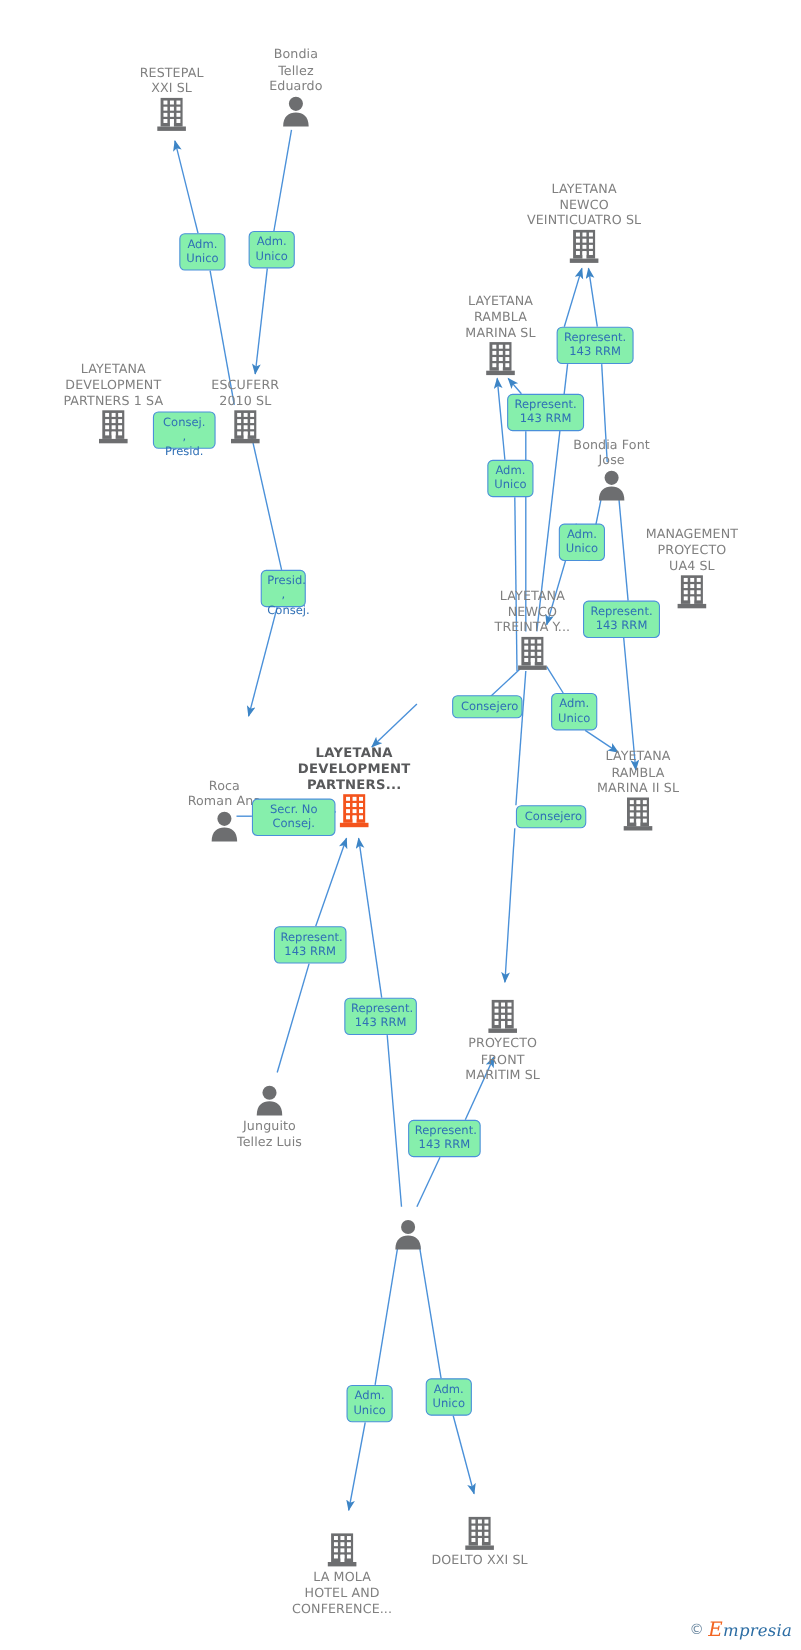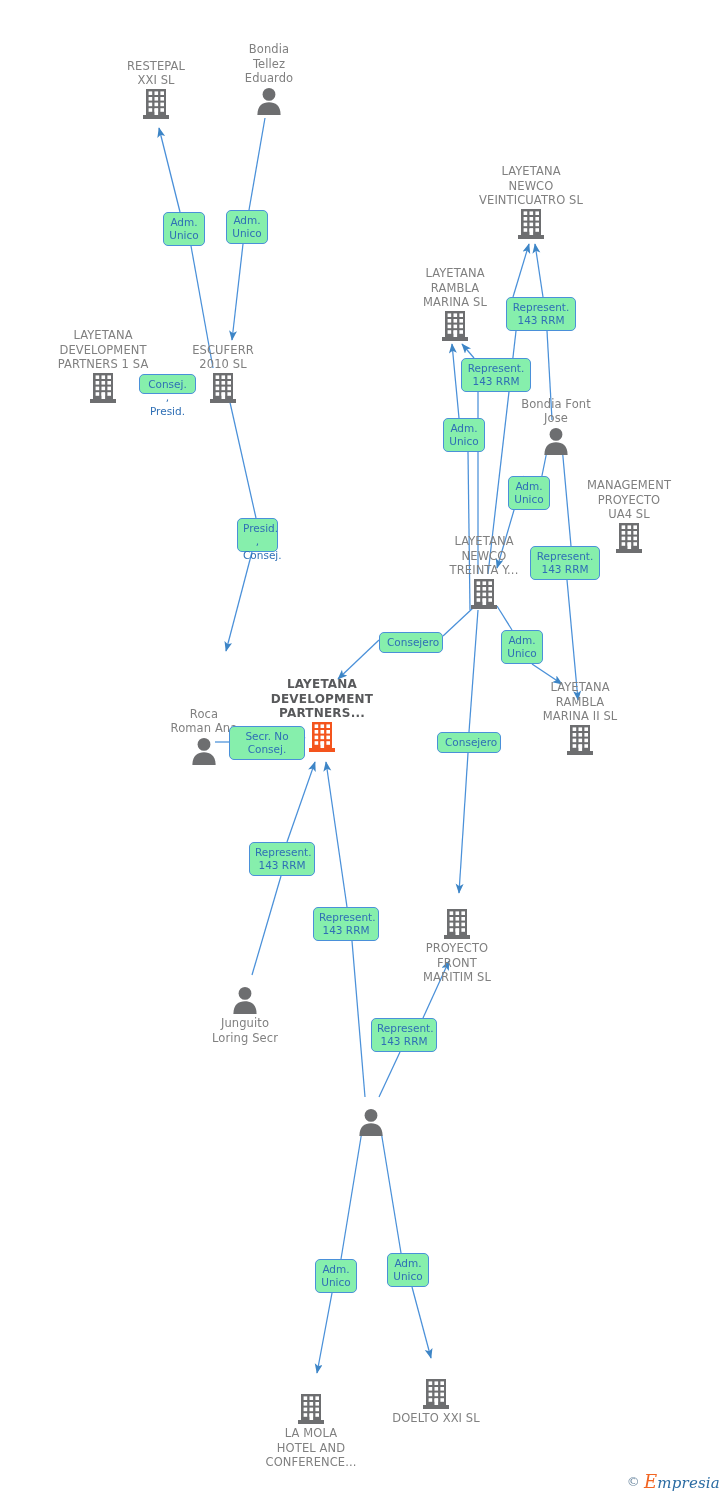--- a/index.html
+++ b/index.html
@@ -52,21 +52,21 @@
     border-radius:5px;
     background:#86efac;
     color:#2f6fb5;
     font-size:10.5px;
     line-height:13.4px;
     text-align:center;
     padding:3px 5px 4px 5px;
     white-space:pre-line;
     box-shadow:0 0 0 0 rgba(0,0,0,0);
   }
-  .chip.one-line{line-height:13px;padding:3px 7px;}
+  .chip.one-line{line-height:13px;padding:3px 7px;margin-left:32px;}
   .chip.stack::before,
   .chip.stack::after{
     content:"";
     position:absolute;
     border:1.3px solid #4a90d9;
     border-radius:5px;
     background:#fff;
     z-index:-1;
   }
   .chip.stack::before{left:5px;top:5px;right:-5px;bottom:-5px;}
@@ -338,21 +338,21 @@
           </svg></span></div>
       <div class="node" style="left: 204px; top: 706.8px;"><span class="lbl">Roca
 Roman Ana</span><span class="ico"><svg class="gico" width="28" height="30" viewBox="0 0 28 30">
             <circle cx="14" cy="8.4" r="6.4" fill="#6d6e70"></circle>
             <path d="M2.4,29 C2.4,19.6 7.6,16.2 14,16.2 C20.4,16.2 25.6,19.6 25.6,29 Z" fill="#6d6e70"></path>
           </svg></span></div>
       <div class="node below" style="left: 245px; top: 985px;"><span class="ico"><svg class="gico" width="28" height="30" viewBox="0 0 28 30">
             <circle cx="14" cy="8.4" r="6.4" fill="#6d6e70"></circle>
             <path d="M2.4,29 C2.4,19.6 7.6,16.2 14,16.2 C20.4,16.2 25.6,19.6 25.6,29 Z" fill="#6d6e70"></path>
           </svg></span><span class="lbl">Junguito
-Loring Secr</span></div>
+Tellez Luis</span></div>
       <div class="node below" style="left: 457px; top: 908px;"><span class="ico"><svg class="gico" width="28" height="32" viewBox="0 0 28 32">
             <rect x="4" y="1" width="20" height="26" fill="#6d6e70"></rect>
             <rect x="1" y="27" width="26" height="4" fill="#6d6e70"></rect>
             <rect x="6.6" y="3.4" width="3.6" height="3.6" fill="#ffffff"></rect>
             <rect x="12.5" y="3.4" width="3.6" height="3.6" fill="#ffffff"></rect>
             <rect x="18.4" y="3.4" width="3.6" height="3.6" fill="#ffffff"></rect>
             <rect x="6.6" y="9" width="3.6" height="3.6" fill="#ffffff"></rect>
             <rect x="12.5" y="9" width="3.6" height="3.6" fill="#ffffff"></rect>
             <rect x="18.4" y="9" width="3.6" height="3.6" fill="#ffffff"></rect>
             <rect x="6.6" y="14.6" width="3.6" height="3.6" fill="#ffffff"></rect>
@@ -405,21 +405,21 @@
             <rect x="18.4" y="20.199999999999996" width="3.6" height="3.6" fill="#ffffff"></rect>
             <rect x="12.5" y="20.6" width="3.6" height="6.4" fill="#ffffff"></rect>
           </svg></span><span class="lbl">DOELTO XXI SL</span></div>
     </div>
 
   <div id="chip-layer">
       <div class="chip" style="left: 163px; top: 212px; width: 42px; height: 34px;">Adm.
 Unico</div>
       <div class="chip" style="left: 226px; top: 210px; width: 42px; height: 34px;">Adm.
 Unico</div>
-      <div class="chip" style="left: 139px; top: 374px; width: 57px; height: 20px;">Consej. ,
+      <div class="chip" style="left: 139px; top: 374px; width: 57px; height: 34px;">Consej. ,
 Presid.</div>
       <div class="chip" style="left: 237px; top: 518px; width: 41px; height: 34px;">Presid. ,
 Consej.</div>
       <div class="chip" style="left: 506px; top: 297px; width: 70px; height: 34px;">Represent.
 143 RRM</div>
       <div class="chip stack" style="left: 461px; top: 358px; width: 70px; height: 34px;">Represent.
 143 RRM</div>
       <div class="chip" style="left: 443px; top: 418px; width: 42px; height: 34px;">Adm.
 Unico</div>
       <div class="chip" style="left: 508px; top: 476px; width: 42px; height: 34px;">Adm.

